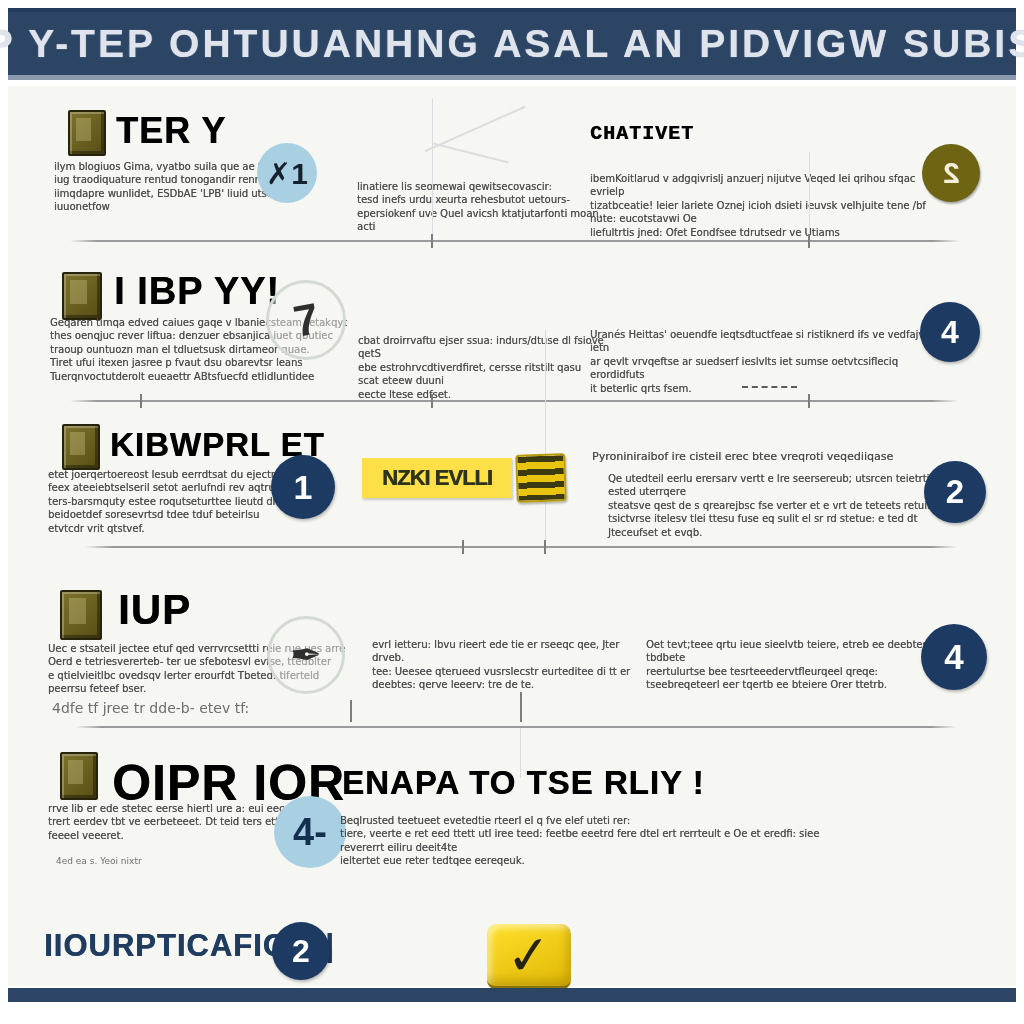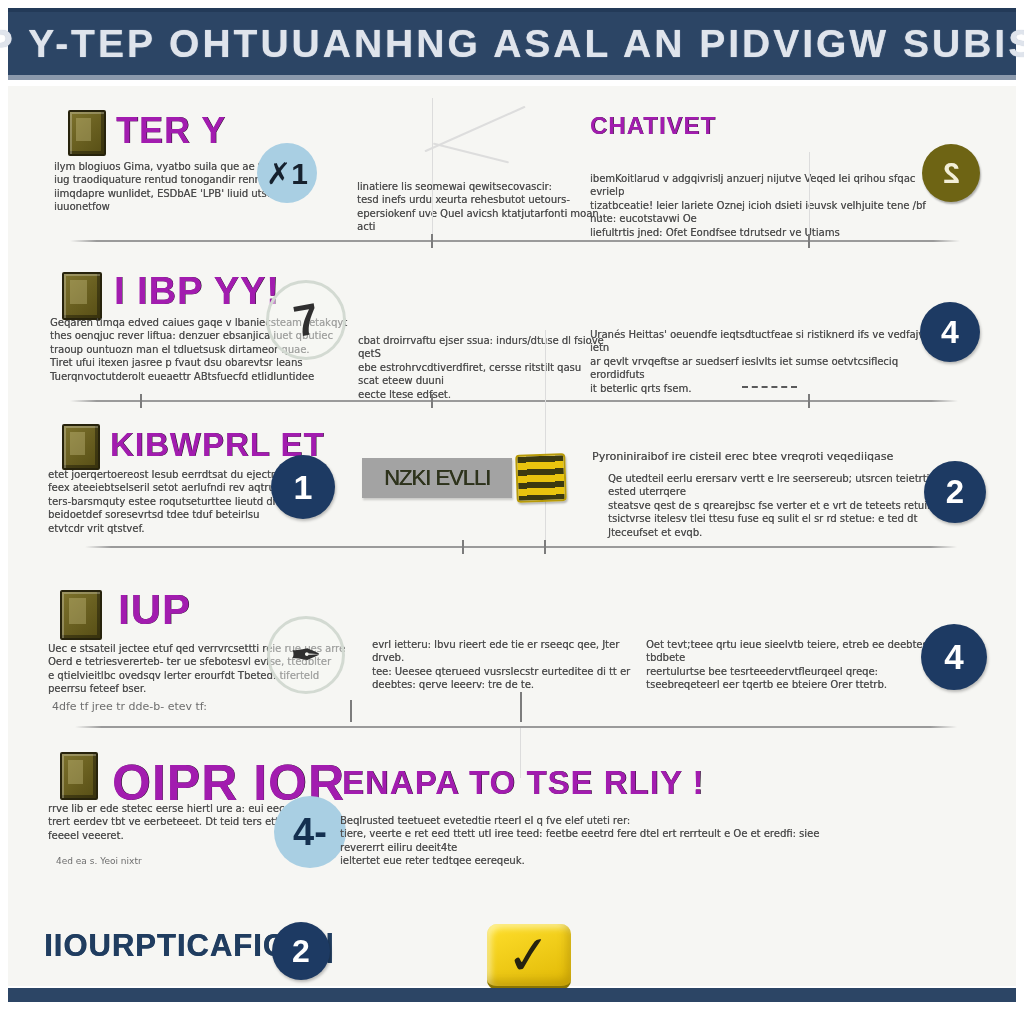--- a/index.html
+++ b/index.html
@@ -10,35 +10,35 @@
        border-top:4px solid #233a58;border-bottom:5px solid #8b99ac;box-sizing:border-box;
        display:flex;align-items:center;justify-content:center;}
   .hdr-title{color:#dfe4ec;font-size:39px;font-weight:700;letter-spacing:3px;white-space:nowrap;
        text-shadow:0 0 1px #b9c2d0;}
   .btm-bar{position:absolute;left:8px;top:988px;width:1008px;height:14px;background:#2c4565;}
   .divider{position:absolute;height:2px;background:linear-gradient(90deg,rgba(150,150,150,0),#9a9a9a 3%,#9a9a9a 97%,rgba(150,150,150,0));}
   .tick{position:absolute;width:2px;background:#7c7c7c;}
   .vfaint{position:absolute;width:1px;background:#dcdcdc;}
   .dash{position:absolute;border-top:2px dashed #5a5a5a;}
   .sketch{position:absolute;height:2px;background:#dddddd;border-radius:2px;}
-  .row-title{position:absolute;font-weight:700;color:#a21caf;letter-spacing:1px;white-space:nowrap;
+  .row-title{position:absolute;font-weight:700;color:#000000;letter-spacing:1px;white-space:nowrap;
        text-shadow:0.4px 0 0 #141414;}
   .body-text{position:absolute;font-family:"DejaVu Sans",sans-serif;font-size:10px;line-height:1.34;
        color:#4b4b4b;white-space:pre-line;text-shadow:0.25px 0 0 #777;}
-  .small-text{position:absolute;font-family:"DejaVu Sans",sans-serif;font-size:11px;color:#6e6e6e;white-space:nowrap;}
+  .small-text{position:absolute;font-family:"DejaVu Sans",sans-serif;font-size:14px;color:#6e6e6e;white-space:nowrap;}
   .book{position:absolute;background:linear-gradient(135deg,#7d722c,#574e15);border:2px solid #27230c;
        border-radius:2px;box-shadow:inset 2px 2px 0 rgba(255,255,255,.25), inset -3px -3px 0 rgba(0,0,0,.35);}
   .book:after{content:"";position:absolute;left:18%;top:14%;width:45%;height:55%;background:rgba(210,200,140,.35);}
   .circle{position:absolute;border-radius:50%;display:flex;align-items:center;justify-content:center;}
   .c-navy{background:#1d3a63;color:#ffffff;font-weight:700;box-shadow:1px 2px 3px rgba(0,0,0,.25);}
   .c-blue{background:#a9cfe3;color:#16212e;font-weight:700;}
   .c-gold{background:#6e6414;color:#f3efd8;font-weight:700;box-shadow:1px 2px 2px rgba(0,0,0,.3);}
   .c-ring{border:3px solid #d3dad2;background:rgba(246,248,244,.5);color:#2f2f2f;font-weight:700;}
   .mirror{transform:scaleX(-1);display:inline-block;}
-  .hl{position:absolute;background:#a3a3a3;color:#2e331c;font-weight:400;display:flex;align-items:center;
+  .hl{position:absolute;background:#fde047;color:#2e331c;font-weight:700;display:flex;align-items:center;
       justify-content:center;letter-spacing:-1px;text-shadow:0.5px 0 0 #2e331c;box-shadow:1px 2px 2px rgba(0,0,0,.18);}
   .stripes{position:absolute;border-radius:4px;border:2px solid #b79a08;
       background:repeating-linear-gradient(180deg,#3c3a10 0 6px,#e9c40e 6px 13px);transform:rotate(-2deg);
       box-shadow:1px 2px 2px rgba(0,0,0,.25);}
   .checkbox{position:absolute;background:linear-gradient(160deg,#ffdf2b,#e0b805);border-radius:10px;
       border-bottom:4px solid #8a7400;display:flex;align-items:center;justify-content:center;
       box-shadow:inset -4px -6px 8px rgba(140,110,0,.35), inset 4px 4px 6px rgba(255,255,220,.6);}
   .check-glyph{font-size:54px;font-weight:700;color:#26230f;transform:rotate(-4deg);line-height:1;}
   .f-label{position:absolute;font-weight:700;color:#203d60;letter-spacing:1px;white-space:nowrap;
       text-shadow:0.4px 0 0 #203d60;}
@@ -58,21 +58,21 @@
   <div class="body-text" style="left:54px;top:160px;width:255px;">ilym blogiuos Gima, vyatbo suila que ae Slovattive
 iug traodiquature rentud tonogandir renne:
 iimqdapre wunlidet, ESDbAE 'LPB' liuid utsoal lic
 iuuonetfow</div>
   <div class="circle c-blue" style="left:257px;top:143px;width:60px;height:60px;font-size:30px;">✗1</div>
   <div class="sketch" style="left:420px;top:128px;width:110px;transform:rotate(-24deg);"></div>
   <div class="sketch" style="left:432px;top:152px;width:78px;transform:rotate(14deg);"></div>
   <div class="body-text" style="left:357px;top:180px;width:245px;">linatiere lis seomewai qewitsecovascir:
 tesd inefs urdu xeurta rehesbutot uetours-
 epersiokenf uve  Quel avicsh ktatjutarfonti moan, acti</div>
-  <div class="row-title" style="left:590px;top:112px;font-size:24px;">CHATIVET</div>
+  <div class="row-title" style="left:590px;top:122px;font-size:20px;font-family:Liberation Mono, monospace;">CHATIVET</div>
   <div class="body-text" style="left:590px;top:172px;width:355px;">ibemKoitlarud v adgqivrislj anzuerj nijutve Veqed lei qrihou sfqac evrielp
 tizatbceatie! leier lariete Oznej icioh dsieti ieuvsk velhjuite tene /bf nute: eucotstavwi Oe
 liefultrtis jned:  Ofet Eondfsee tdrutsedr ve Utiams</div>
   <div class="circle c-gold" style="left:922px;top:144px;width:58px;height:58px;font-size:30px;">
     <span class="mirror">2</span>
   </div>
 
   <div class="divider" style="left:70px;top:240px;width:890px;"></div>
   <div class="vfaint" style="left:432px;top:98px;height:142px;"></div>
   <div class="vfaint" style="left:809px;top:152px;height:88px;"></div>

